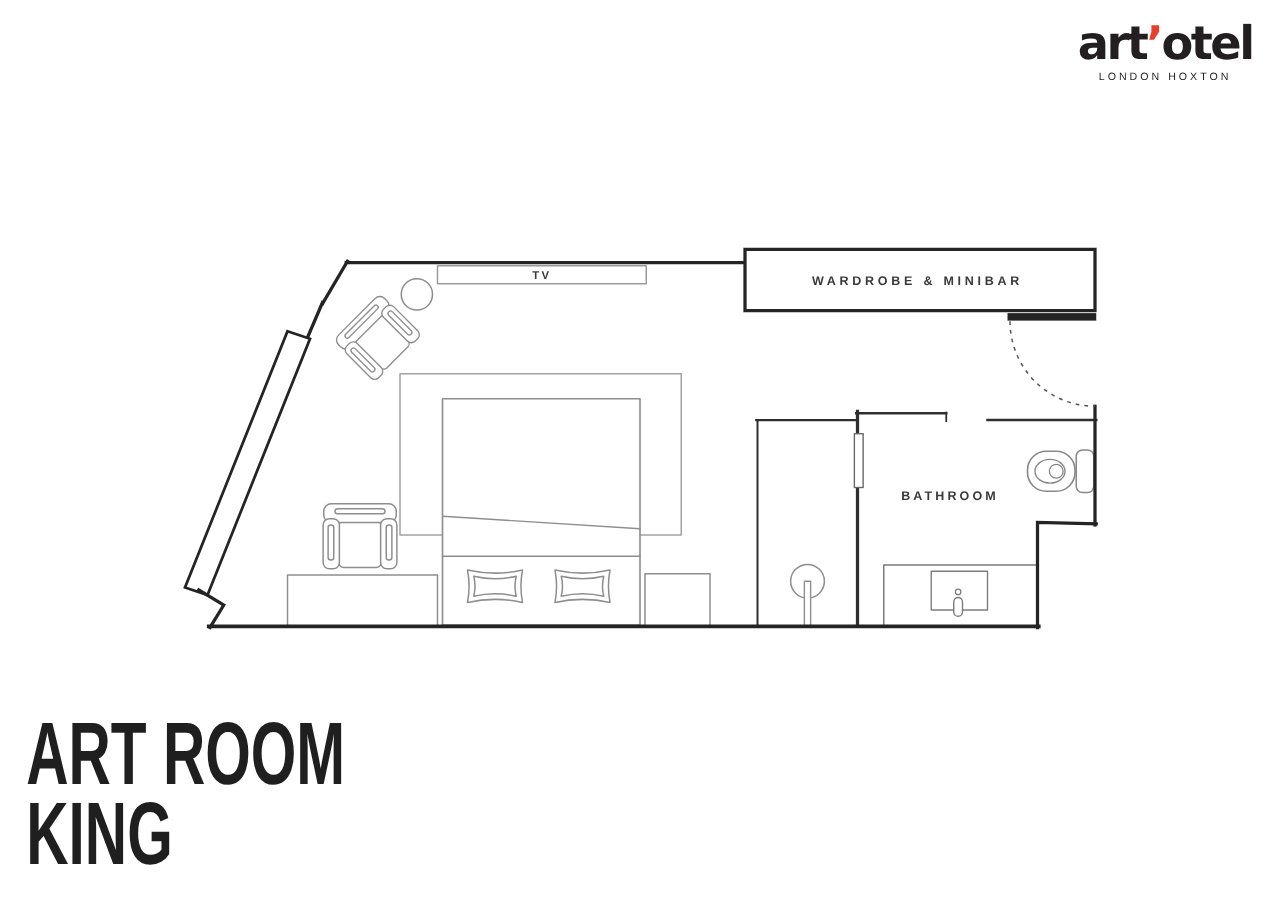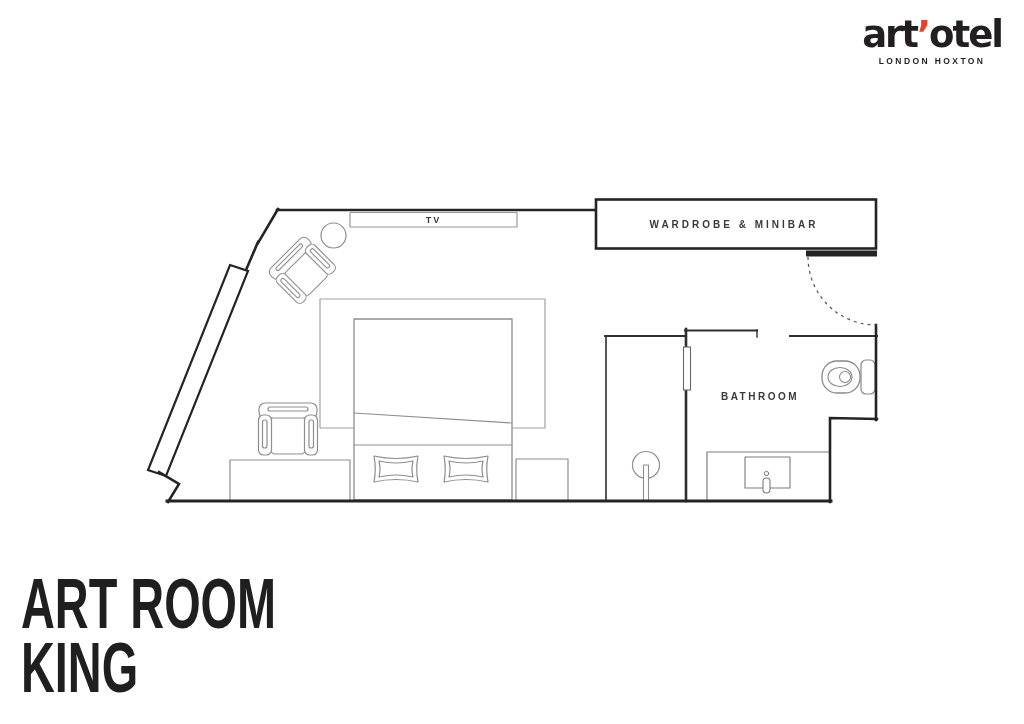--- a/index.html
+++ b/index.html
@@ -4,21 +4,21 @@
 <title>Floor Plan</title>
 <style>
   html,body{margin:0;padding:0;background:#fff;}
   .page{position:relative;width:1024px;height:724px;background:#fff;overflow:hidden;
         font-family:"Liberation Sans",sans-serif;}
   
   .logo{position:absolute;top:16px;right:22px;text-align:center;color:#231f20;}
   .brand{font-family:"DejaVu Sans",sans-serif;font-weight:bold;font-size:37px;
          letter-spacing:-2px;line-height:1;white-space:nowrap;}
   .apos{color:var(--accent,#e8402a);}
-  .loc{font-size:8.5px;font-weight:bold;letter-spacing:2.4px;margin-top:3px;color:#231f20;}
+  .loc{font-size:8.5px;font-weight:normal;letter-spacing:2.4px;margin-top:3px;color:#231f20;}
   
   .plan{position:absolute;left:0;top:0;}
   .plan text{font-family:"Liberation Sans",sans-serif;fill:#3a3a3a;font-weight:bold;}
   
   .room-title{position:absolute;left:21px;top:572px;font-weight:bold;font-size:71px;
               line-height:0.9;color:#1f1f1f;transform:scaleX(0.66);transform-origin:0 0;
               font-family:"Liberation Sans",sans-serif;white-space:nowrap;}
 </style>
 </head>
 <body>

